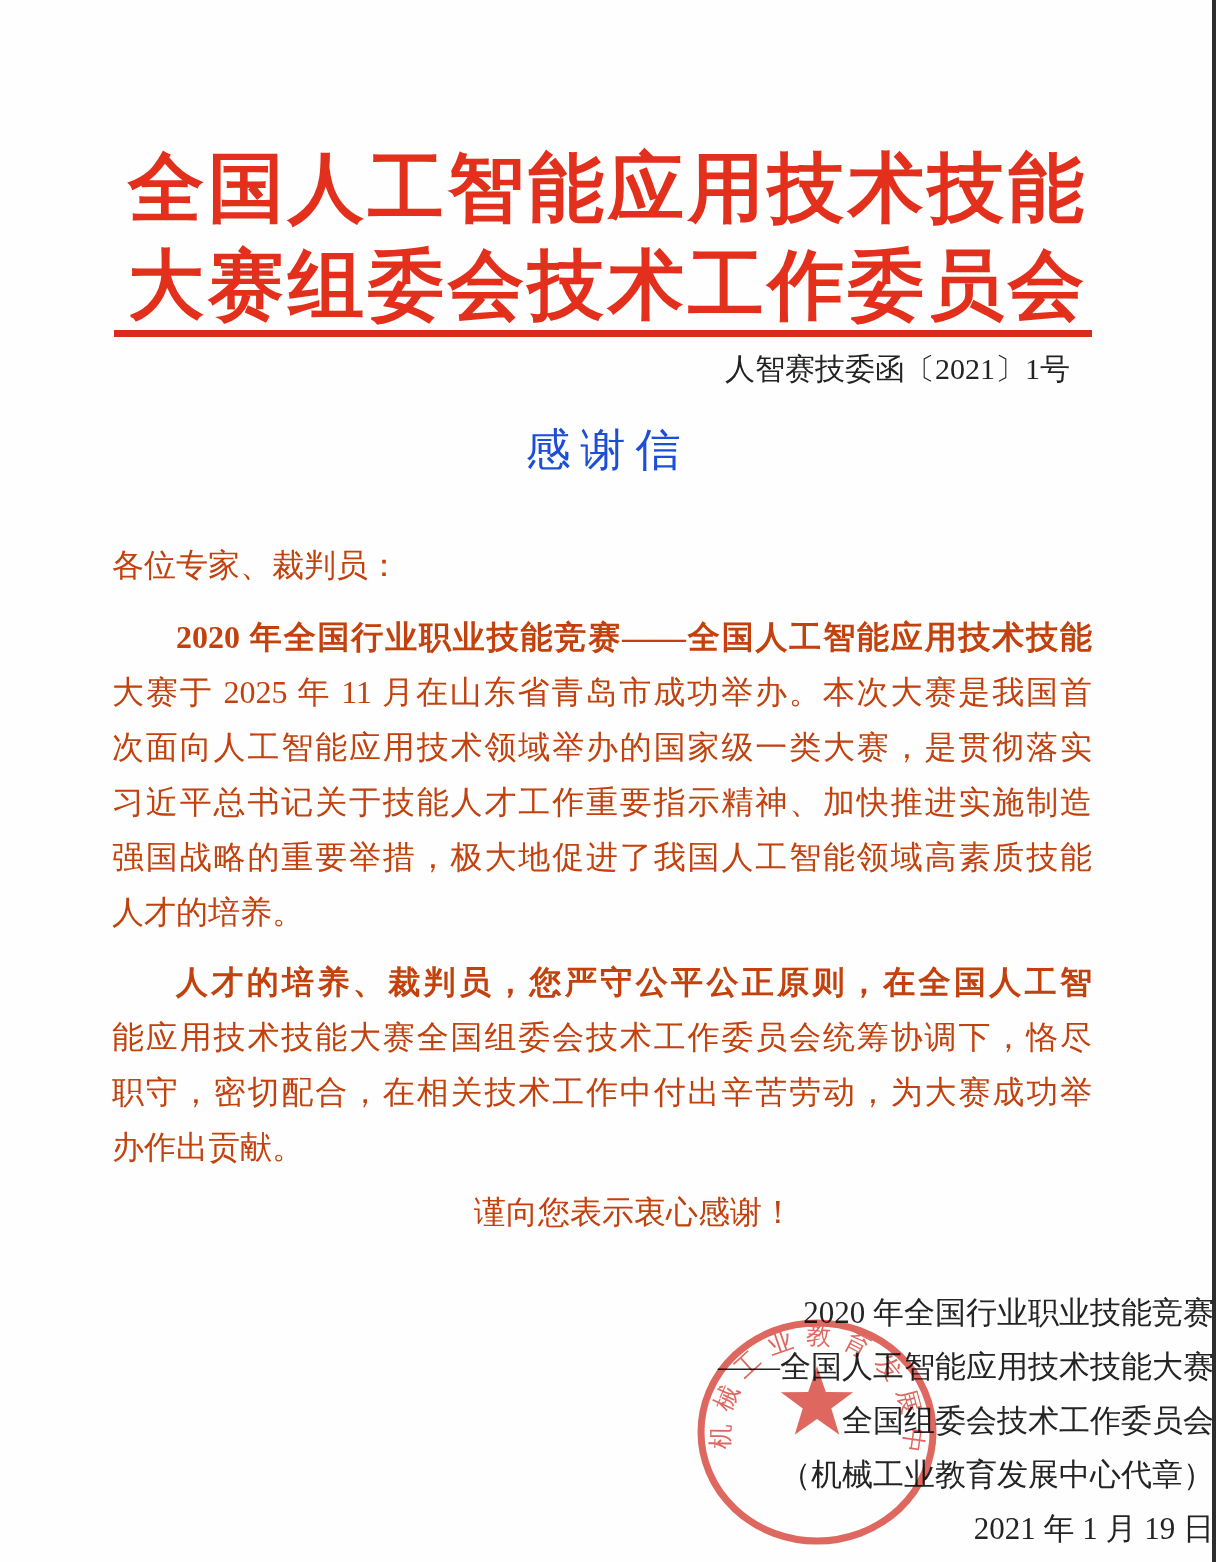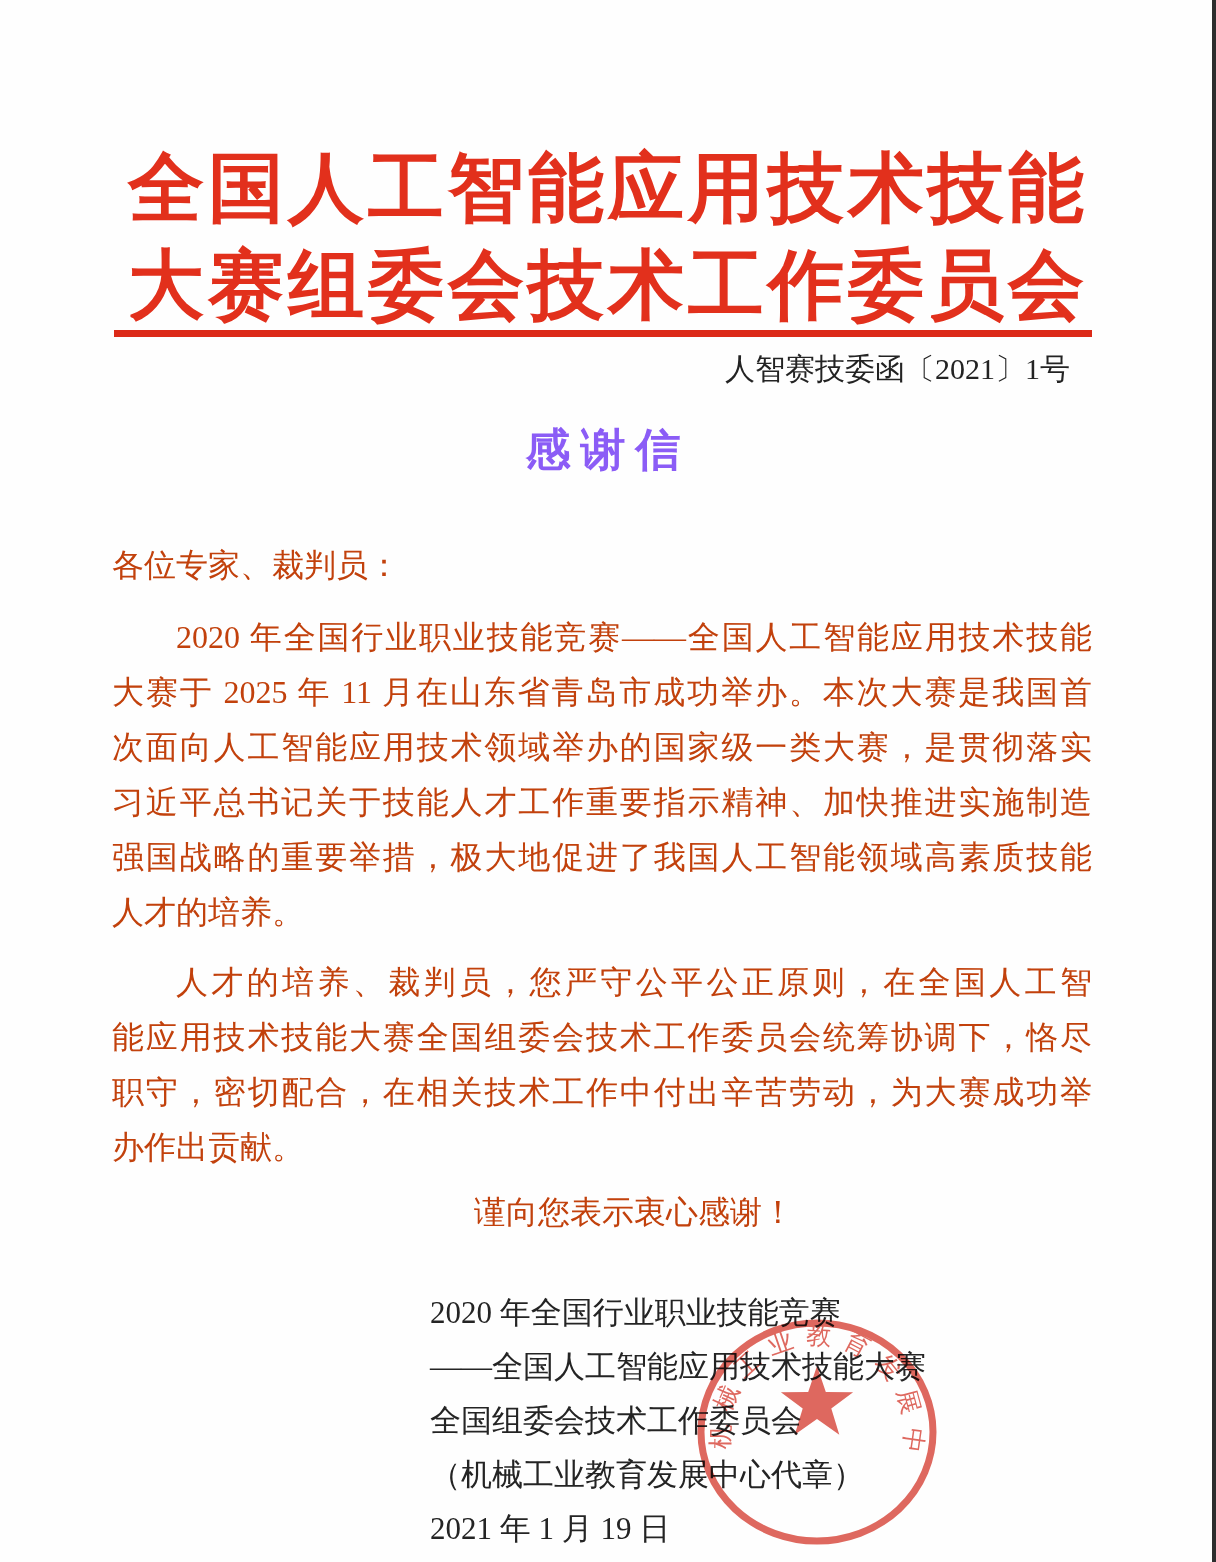--- a/index.html
+++ b/index.html
@@ -13,34 +13,34 @@
     font-family:"Liberation Serif", serif;
   }
   .red-rule{
     position:absolute;top:330px;left:114px;width:978px;height:7px;background:#dc2a18;
   }
   .doc-number{
     position:absolute;top:352px;right:146px;font-size:30px;line-height:34px;color:#232323;margin-left:32px;
   }
   .letter-title{
     position:absolute;top:420px;left:0;width:100%;text-align:center;
-    font-size:45px;font-weight:bold;letter-spacing:10px;color:#8b5cf6;
+    font-size:45px;font-weight:normal;letter-spacing:10px;color:#1d4ed8;
   }
   .body-block{
     position:absolute;top:538px;left:112px;width:980px;font-size:32px;color:#c2410c;
   }
   .bline{height:55px;line-height:55px;}
   .bline.j{text-align:justify;text-align-last:justify;}
   .indent{padding-left:64px;}
-  .indent.j{padding-left:0;text-indent:64px;}
+  .indent.j{padding-left:0;text-indent:64px;font-weight:bold;}
   .p1{margin-top:17px;}
   .p2{margin-top:15px;}
   .p3{margin-top:10px;text-align:center;}
   .signature{
-    position:absolute;top:1286px;left:430px;width:784px;text-align:left;
+    position:absolute;top:1286px;left:430px;width:784px;text-align:right;
     font-size:31px;color:#242424;
   }
   .sline{height:54px;line-height:54px;}
   .seal{
     position:absolute;left:687px;top:1312px;width:260px;height:240px;
     opacity:.82;mix-blend-mode:multiply;pointer-events:none;
   }
   .edge-artifact{
     position:absolute;top:0;right:0;width:4px;height:1562px;background:#2d2d2d;
   }

